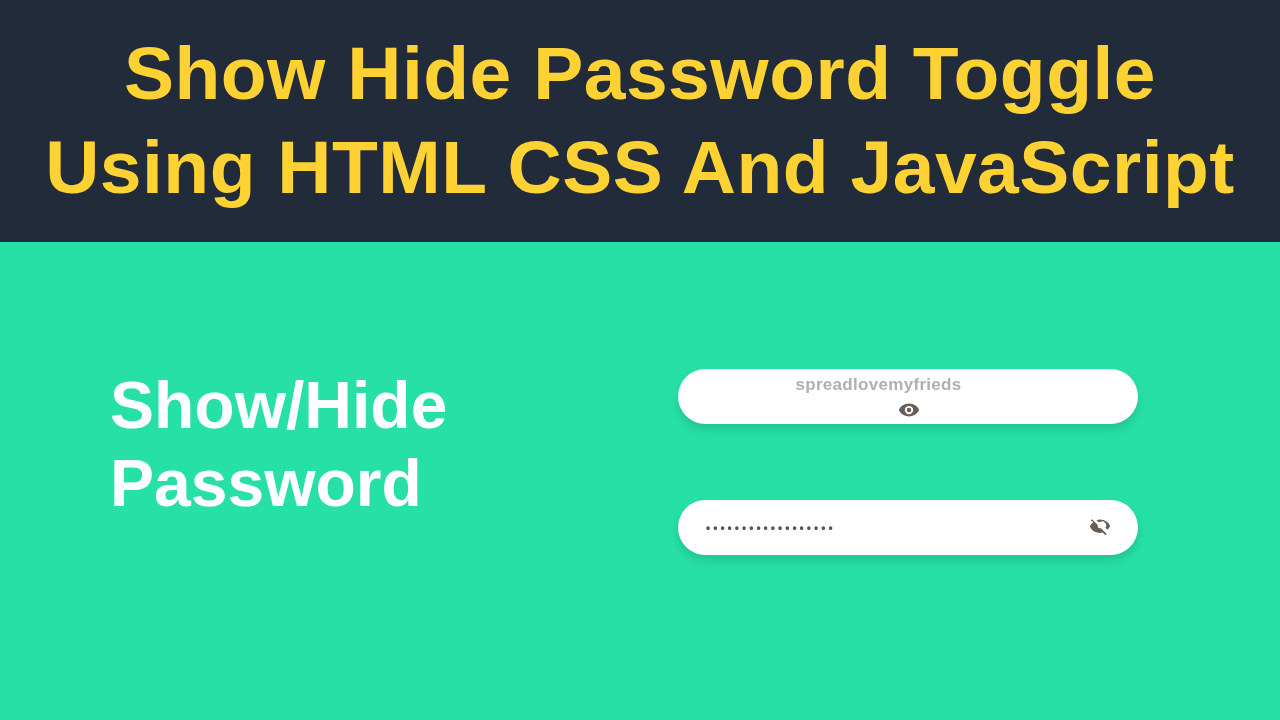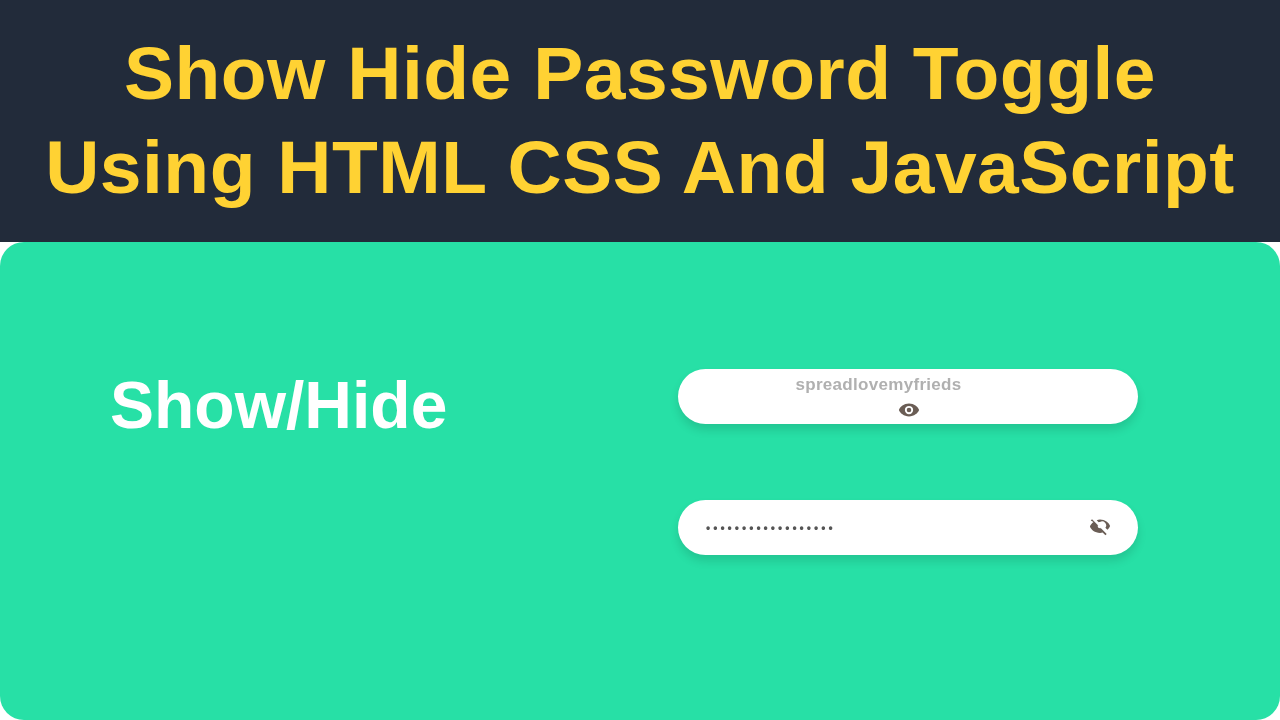--- a/index.html
+++ b/index.html
@@ -20,21 +20,20 @@
     font-weight: 900;
     font-size: 75px;
     line-height: 1.25;
     letter-spacing: 0.5px;
   }
 
   .stage {
     flex: 1;
     background: #27e0a6;
     position: relative;
-    border-radius: 24px;
   }
 
   .heading {
     position: absolute;
     left: 110px;
     top: 125px;
     color: #ffffff;
     font-weight: 900;
     font-size: 66px;
     line-height: 1.18;
@@ -86,20 +85,21 @@
 <body>
 
 <div class="banner">
   <h1>Show Hide Password Toggle Using HTML CSS And JavaScript</h1>
 </div>
 
 <div class="stage">
 
   <div class="heading">
     <div>Show/Hide</div>
+    <div>Password</div>
   </div>
 
   <div class="field visible">
     <input class="txt" type="text" value="spreadlovemyfrieds" style="">
     <div class="eye-btn">
       <span>
         <svg viewBox="0 0 24 24">
             <path d="M12 5C6.5 5 2.2 8.6 1 12c1.2 3.4 5.5 7 11 7s9.8-3.6 11-7c-1.2-3.4-5.5-7-11-7zm0 11.5A4.5 4.5 0 1 1 16.5 12 4.5 4.5 0 0 1 12 16.5zm0-7A2.5 2.5 0 1 0 14.5 12 2.5 2.5 0 0 0 12 9.5z"></path>
           </svg>
       </span>

